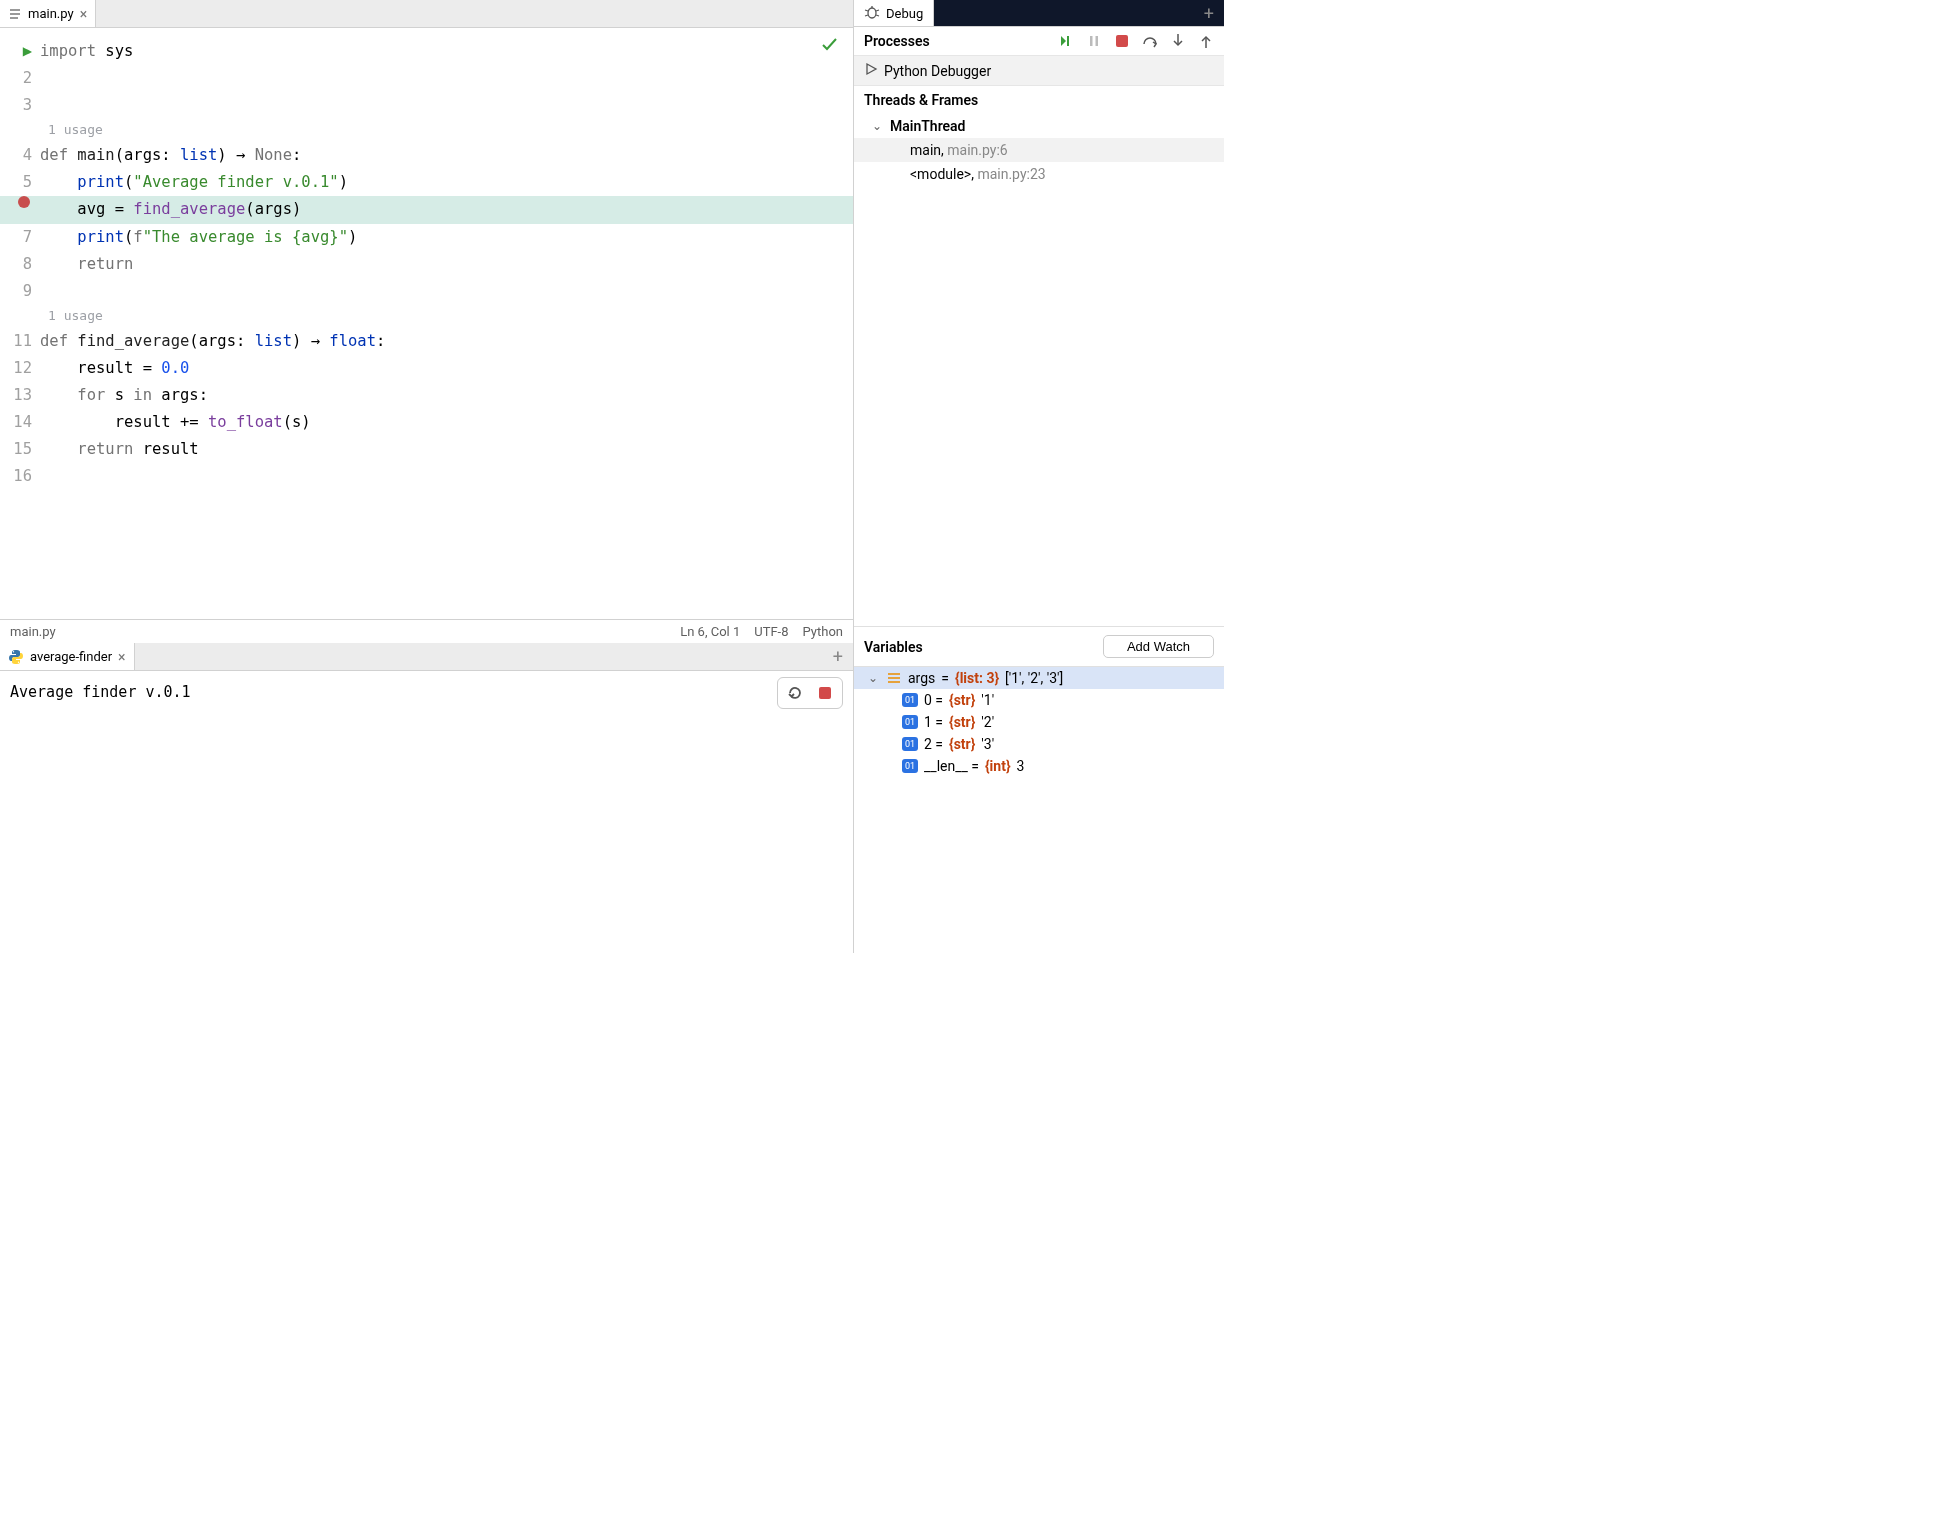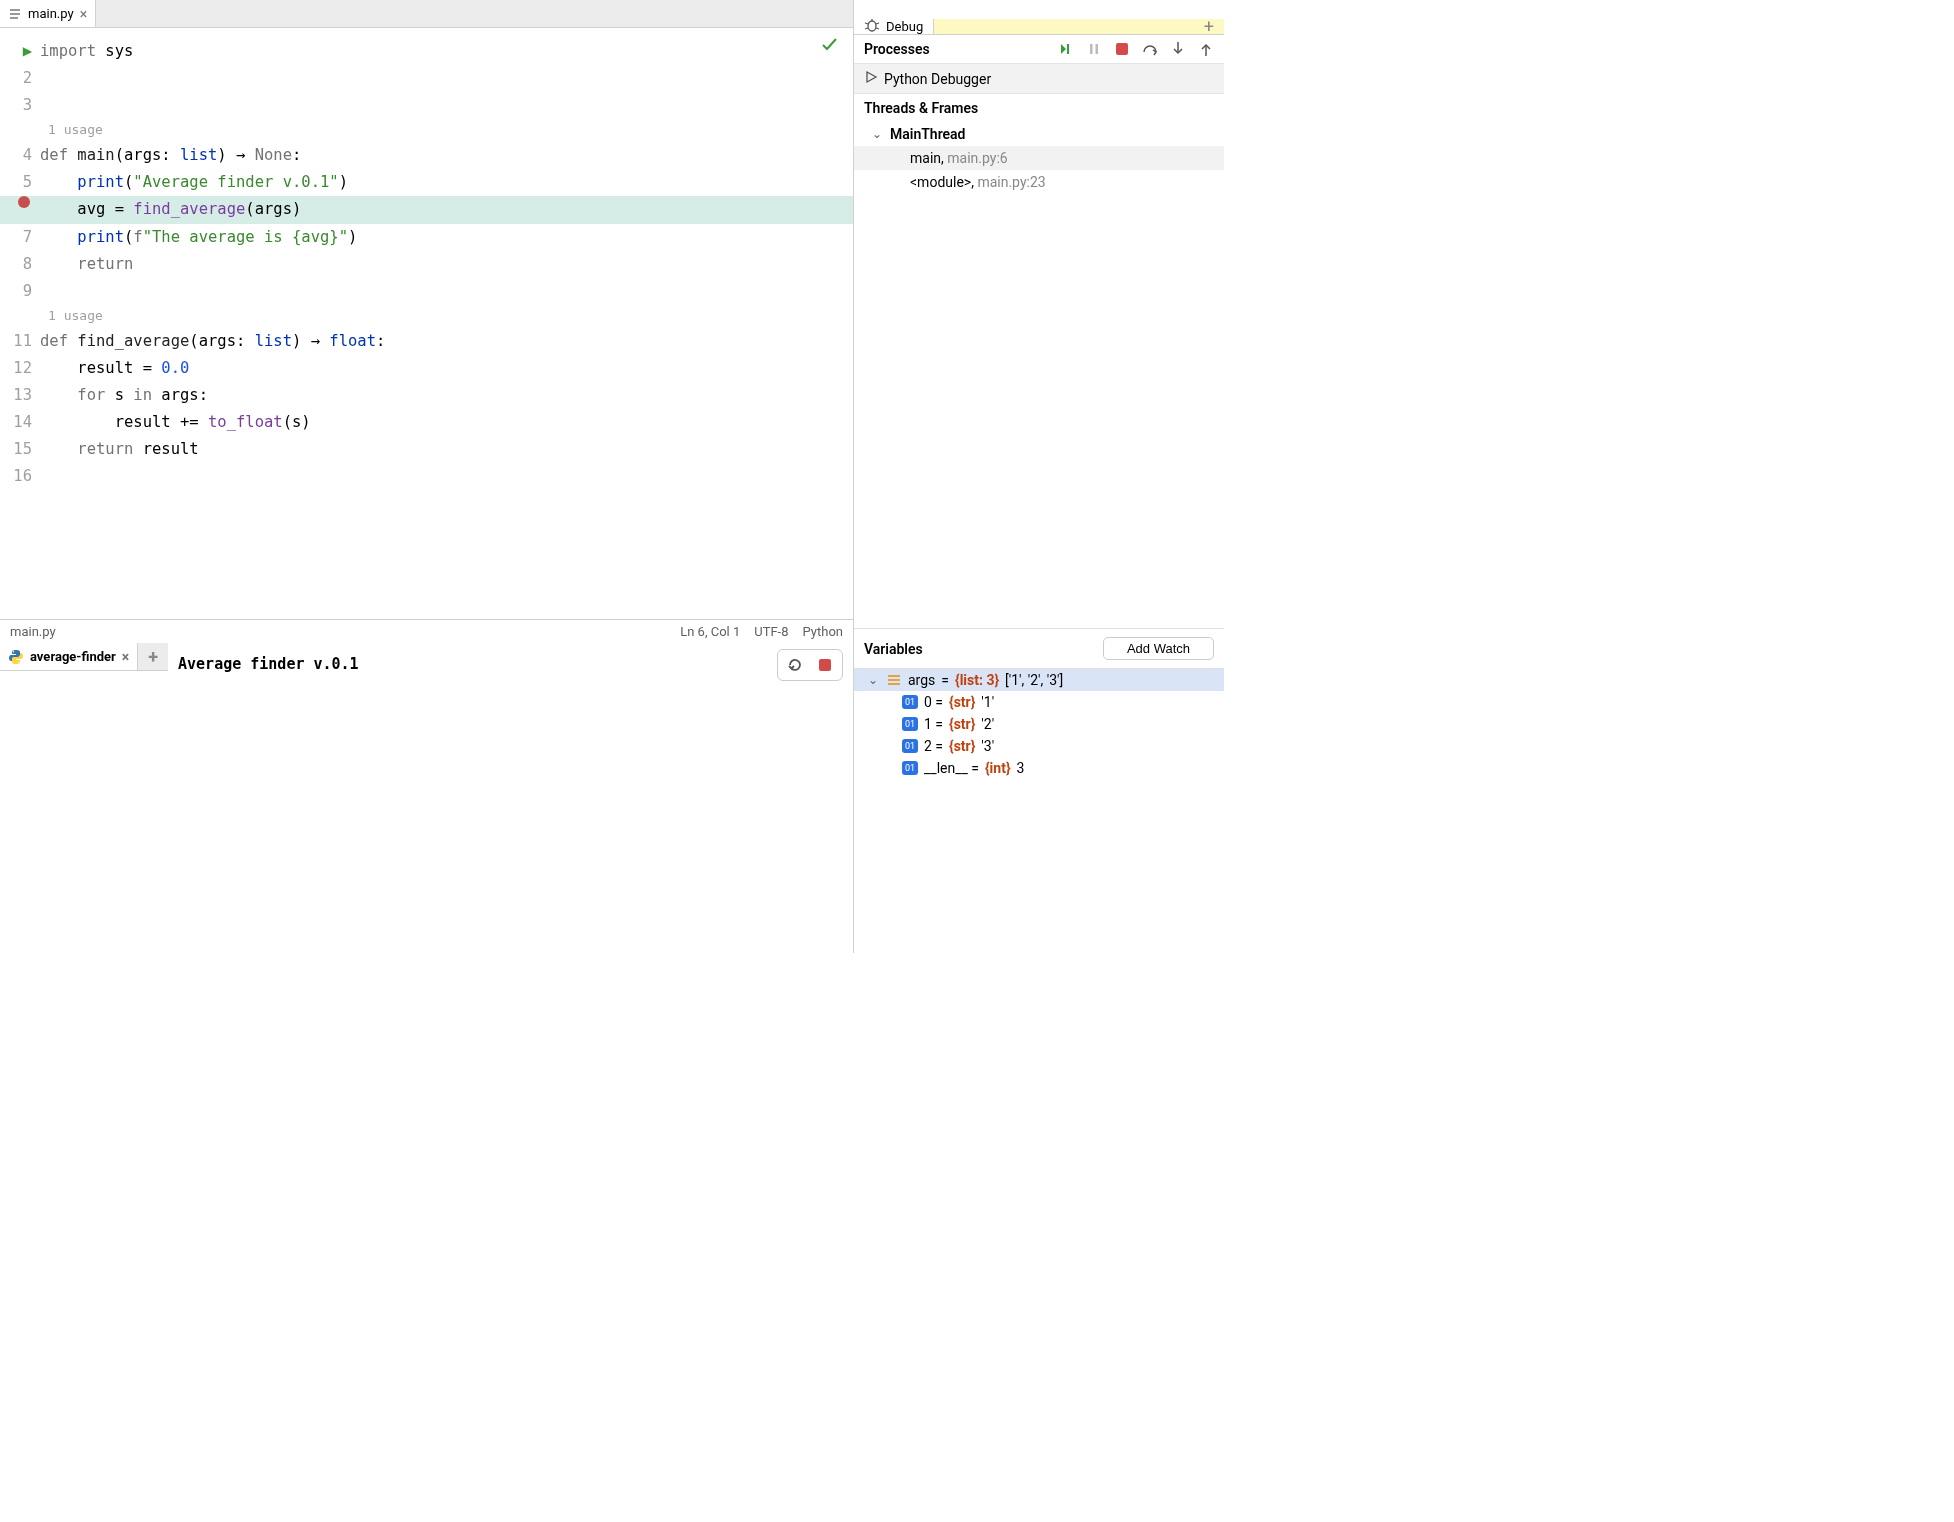--- a/index.html
+++ b/index.html
@@ -160,22 +160,21 @@
   .run-tabs .add {
     display: flex;
     align-items: center;
     padding: 0 10px;
     color: #888;
     font-size: 18px;
   }
   .run-console {
     height: 310px;
     display: flex;
-    flex-direction: row;
-    font-weight: bold;
+    flex-direction: column;
   }
   .console-body {
     flex: 1;
     position: relative;
     font-family: "SF Mono", Menlo, Consolas, monospace;
     font-size: 15px;
     padding: 12px 10px;
   }
   .console-actions {
     position: absolute;
@@ -191,26 +190,25 @@
   .console-actions .act {
     width: 22px;
     height: 22px;
     display: inline-flex;
     align-items: center;
     justify-content: center;
   }
 
   
   .debug-tabs {
-    height: 16px;
-    background: #fef9c3;
+    height: 27px;
+    background: #0f172a;
     display: flex;
     align-items: stretch;
     border-bottom: 1px solid #d1d1d1;
-    margin-top: 19px;
   }
   .debug-tab {
     display: flex;
     align-items: center;
     padding: 0 10px;
     gap: 6px;
     background: #fff;
     border-right: 1px solid #d1d1d1;
     font-size: 13px;
   }

